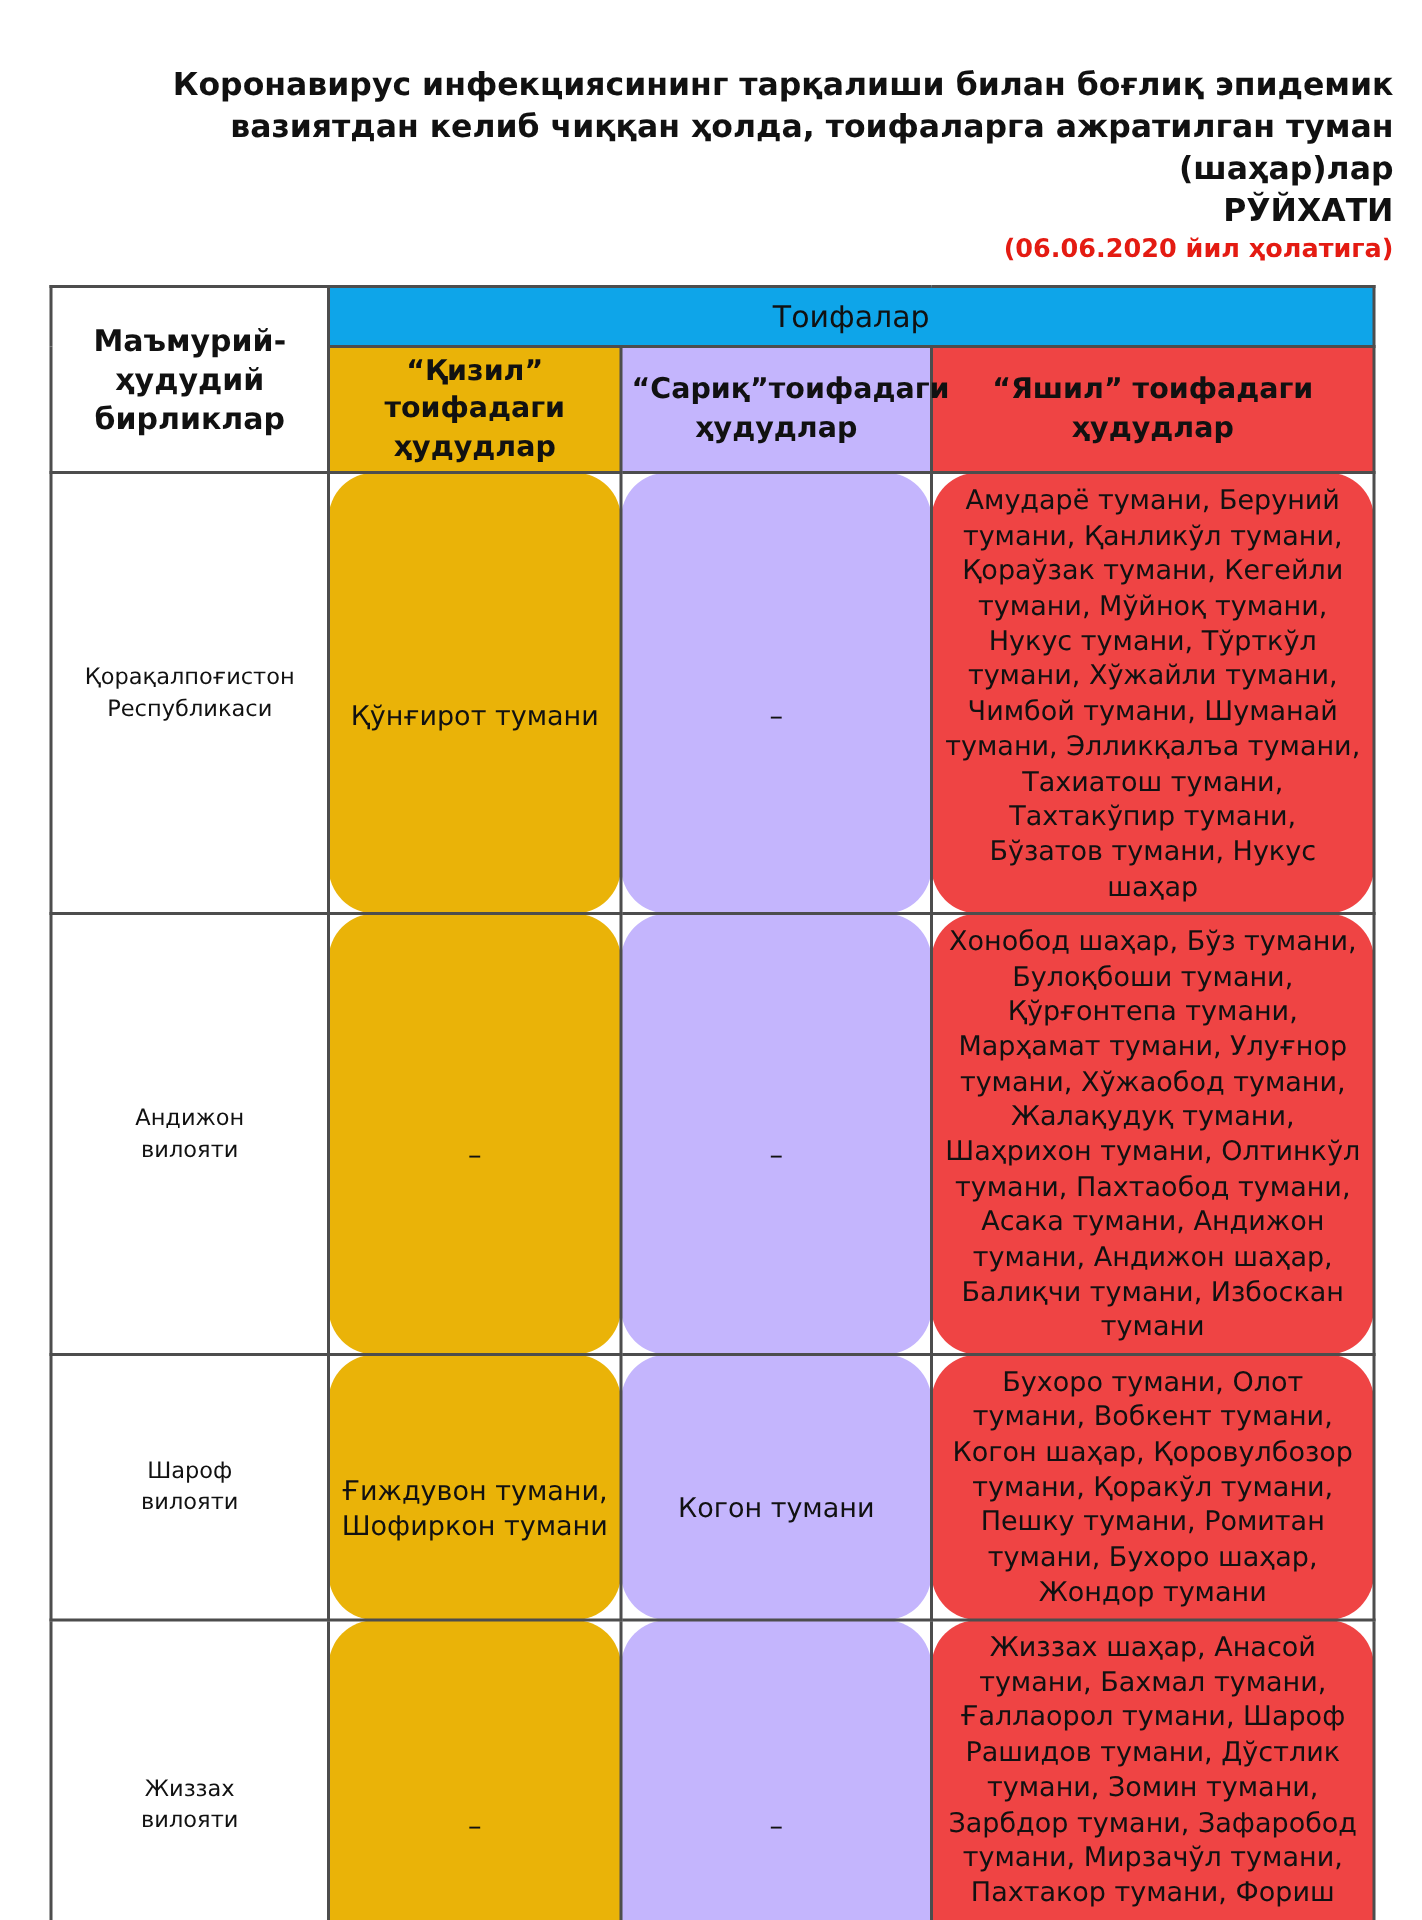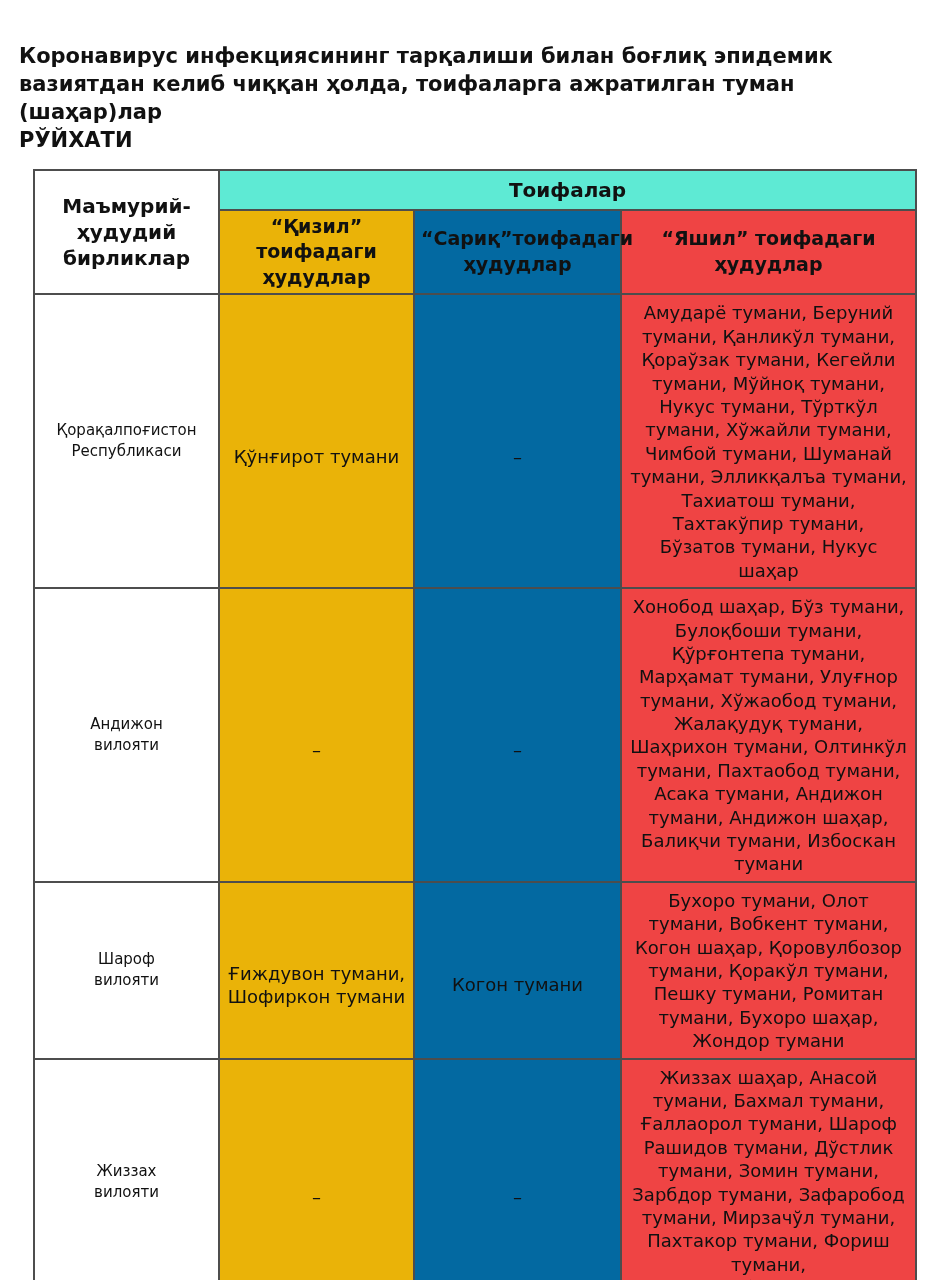--- a/index.html
+++ b/index.html
@@ -6,21 +6,21 @@
   html, body {
     margin: 0; padding: 0;
     width: 948px; height: 1280px;
     background: #ffffff;
     font-family: "DejaVu Sans", "Liberation Sans", sans-serif;
     color: #111111;
     overflow: hidden;
   }
   .page { width: 948px; height: 1280px; padding-top: 42px; }
 
-  .title-wrap { width: 910px; margin: 0 auto; text-align: left; }
+  .title-wrap { width: 910px; margin: 0 auto; text-align: right; }
   .title-wrap h1 {
     margin: 0;
     font-size: 21px;
     line-height: 1.34;
     font-weight: 700;
     white-space: pre-line;
     color: #111111;
   }
   .date-note {
     margin-top: 1px;
@@ -48,52 +48,54 @@
   tr.r1  { height: 268px; }
   tr.r2  { height: 268px; }
   tr.r3  { height: 169px; }
   tr.r4  { height: 247px; }
 
   td.corner {
     font-size: 20px; font-weight: 700; line-height: 1.3;
     background: #ffffff;
   }
   td.cats-head {
-    font-size: 20px; font-weight: 700;
-    background: #5eead4;
+    font-size: 20px; font-weight: 400;
+    background: #0ea5e9;
   }
   td.col-head {
     font-size: 19px; font-weight: 700; line-height: 1.35;
     padding: 4px 8px;
   }
   td.bg-red    { background: #eab308; }
-  td.bg-yellow { background: #0369a1; }
+  td.bg-yellow { background: #c4b5fd; }
   td.bg-green  { background: #ef4444; }
 
   td.region {
     font-size: 15px; line-height: 1.4;
     background: #ffffff;
     vertical-align: middle;
   }
   td.cell {
     font-size: 18px; line-height: 1.3;
     vertical-align: top;
+    border-radius: 31px;
   }
   td.cell.short { padding-top: 33px; }
   td.cell.list  { padding: 6px 6px 5px 6px; }
 </style>
 </head>
 <body>
 
 <div class="page">
 
   <div class="title-wrap">
     <h1>Коронавирус инфекциясининг тарқалиши билан боғлиқ эпидемик
 вазиятдан келиб чиққан ҳолда, тоифаларга ажратилган туман (шаҳар)лар
 РЎЙХАТИ</h1>
+    <div class="date-note">(06.06.2020 йил ҳолатига)</div>
   </div>
 
   <table class="cat-table">
     <colgroup>
       <col style="width:185px">
       <col style="width:195px">
       <col style="width:207px">
       <col style="width:295px">
     </colgroup>
     <tbody>

